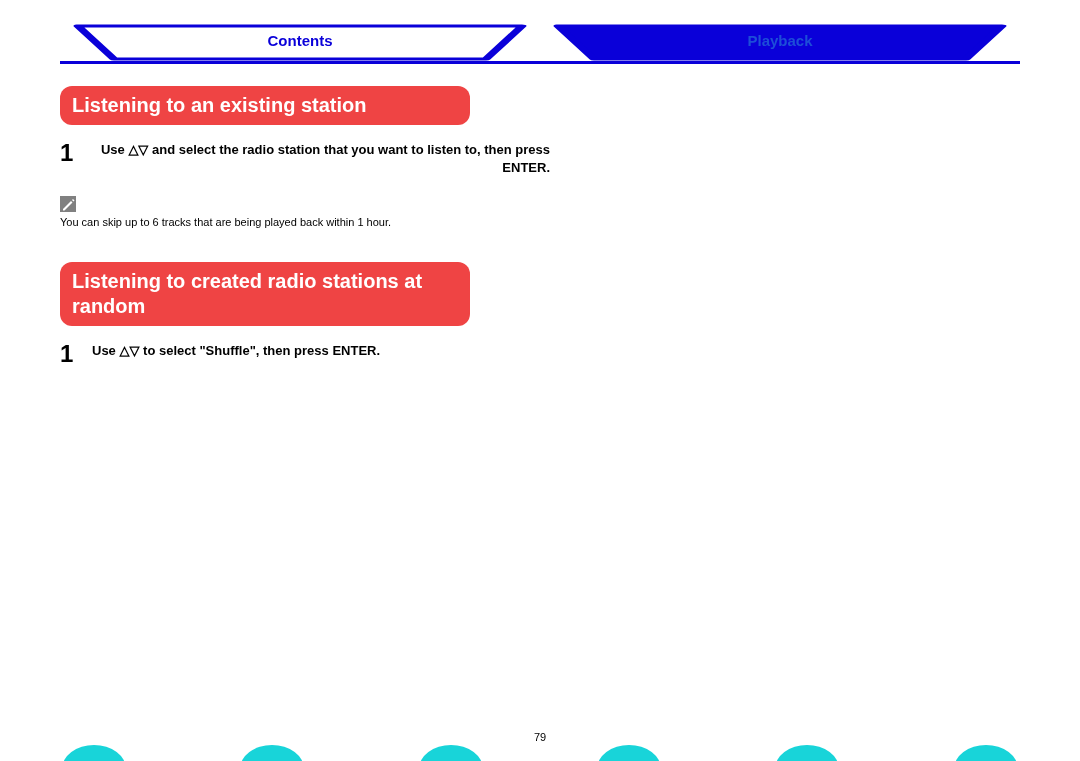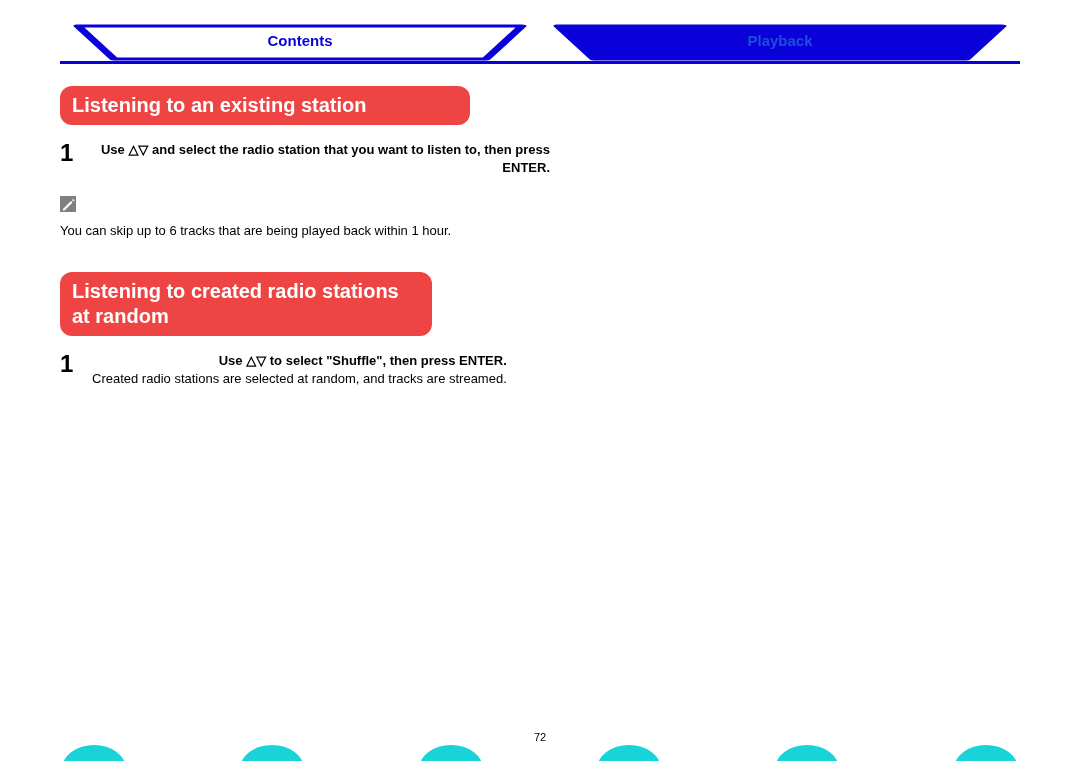--- a/index.html
+++ b/index.html
@@ -91,23 +91,23 @@
   .note-icon {
     width: 16px; height: 16px;
     background: #808080;
     display: flex;
     align-items: center;
     justify-content: center;
     font-size: 10px;
     color: #fff;
   }
   .note-text {
-    font-size: 13px;
+    font-size: 11px;
     color: #000;
-    margin-top: 11px;
+    margin-top: 4px;
   }
   .sec2 { margin-top: 34px; }
   .arrows {
     font-family: "Segoe UI Symbol","Apple Symbols",Arial,sans-serif;
   }
   
   .footer {
     position: absolute;
     left: 0; right: 0; bottom: 0;
     height: 30px;
@@ -169,36 +169,35 @@
     <div class="note-row">
       <div class="note-icon">
         <svg viewBox="0 0 16 16">
             <path d="M3 13 L11 5 L12.5 6.5 L4.5 14.5 L3 14.5 Z M12 4 L13 3 L14.5 4.5 L13.5 5.5 Z" fill="#fff"></path>
           </svg>
       </div>
     </div>
     <div class="note-text">You can skip up to 6 tracks that are being played back within 1 hour.</div>
 
     <div class="sec2">
-      <div class="section-title" style="width:372px;">Listening to created radio stations at random</div>
+      <div class="section-title" style="width:410px;">Listening to created radio stations at random</div>
 
       <div class="step">
         <div class="step-num">1</div>
         <div class="step-body">
           <span class="bold"><span>Use </span><span class="arrows">△▽</span><span> to select "Shuffle", then press ENTER.</span></span><br>
-          <span>Created radio stations are selected at random, and tracks are streamed.</span>
         </div>
       </div>
     </div>
 
   </div>
 </div>
 
 <div class="footer">
-  <div class="pgnum">72</div>
+  <div class="pgnum">79</div>
   <div class="footer-buttons">
     <div class="fbtn">
       <svg viewBox="0 0 60 22" preserveAspectRatio="none">
           <ellipse cx="30" cy="30" rx="32" ry="24" fill="#18d4d9"></ellipse>
         </svg>
     </div>
     <div class="fbtn">
       <svg viewBox="0 0 60 22" preserveAspectRatio="none">
           <ellipse cx="30" cy="30" rx="32" ry="24" fill="#18d4d9"></ellipse>
         </svg>

